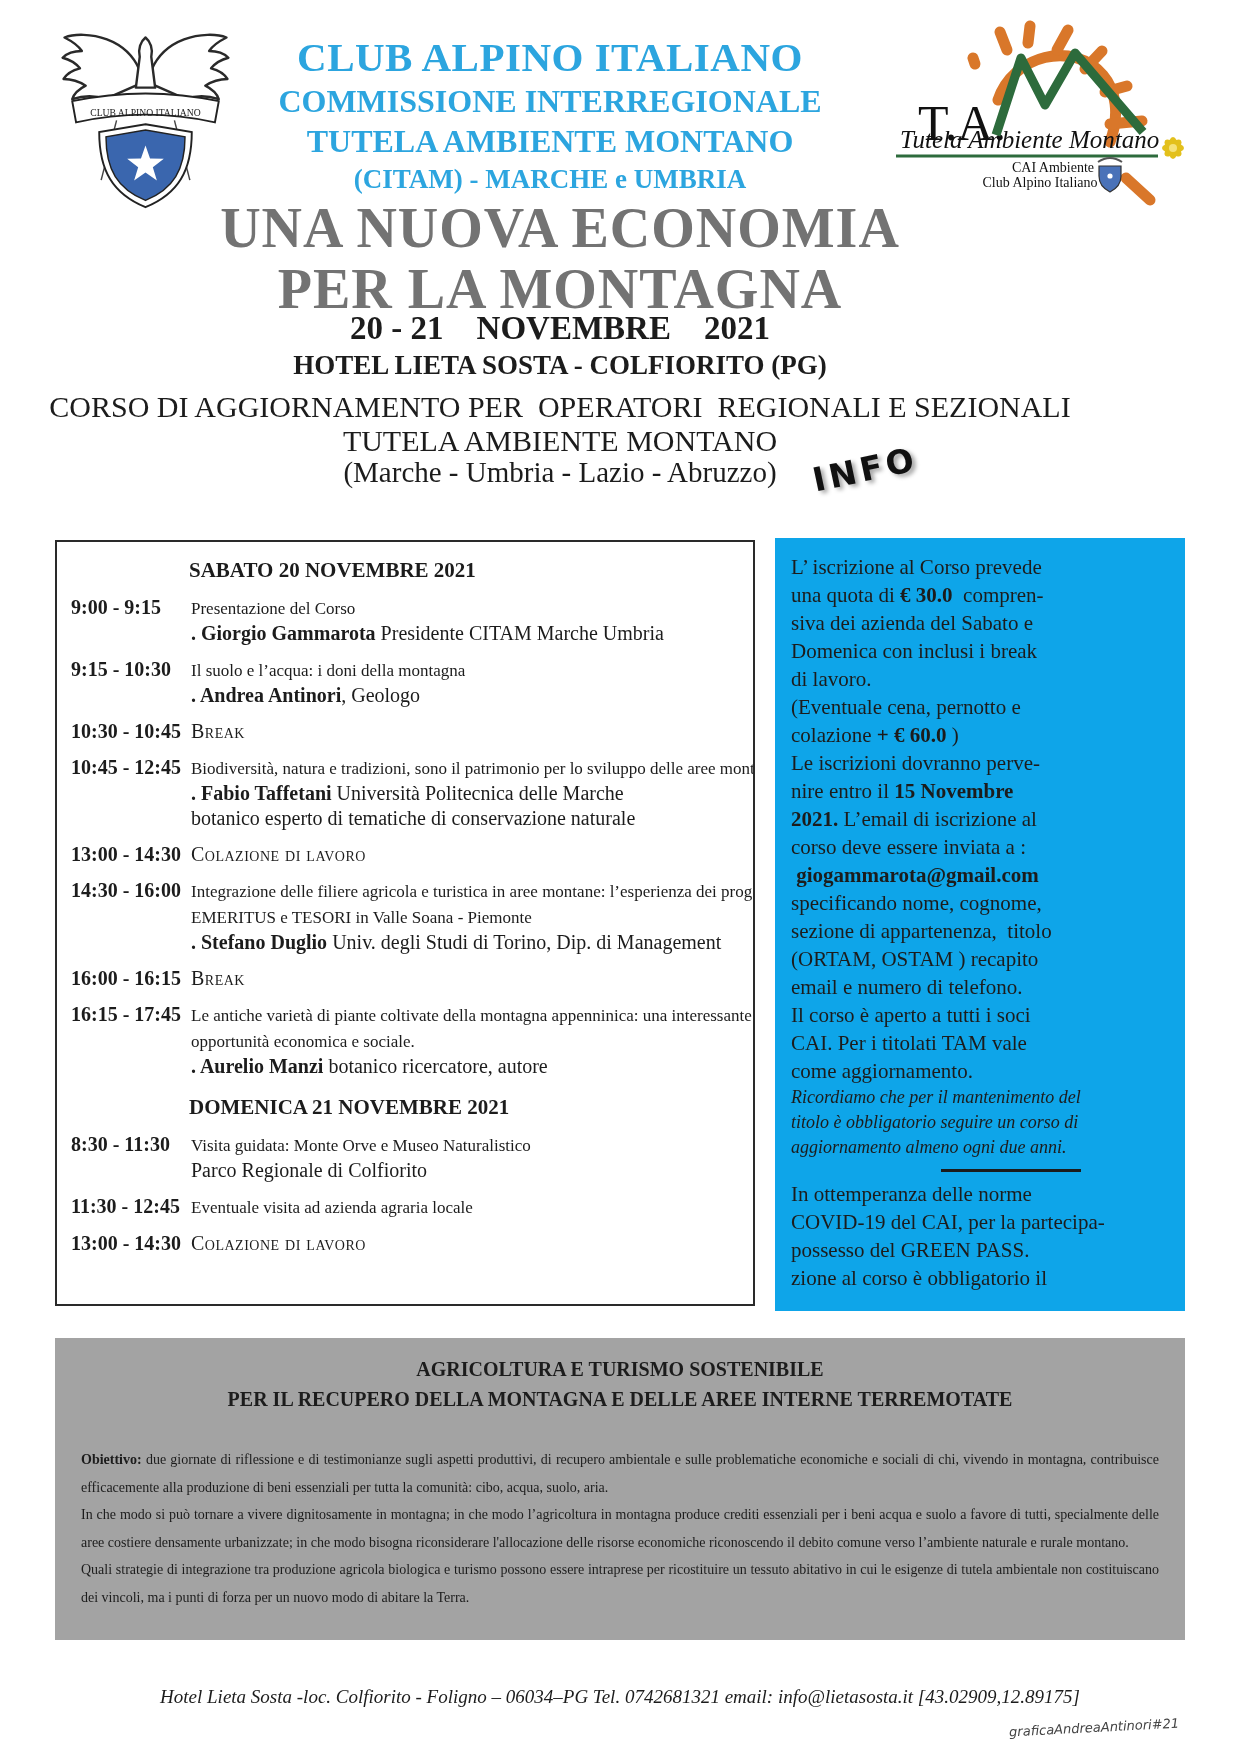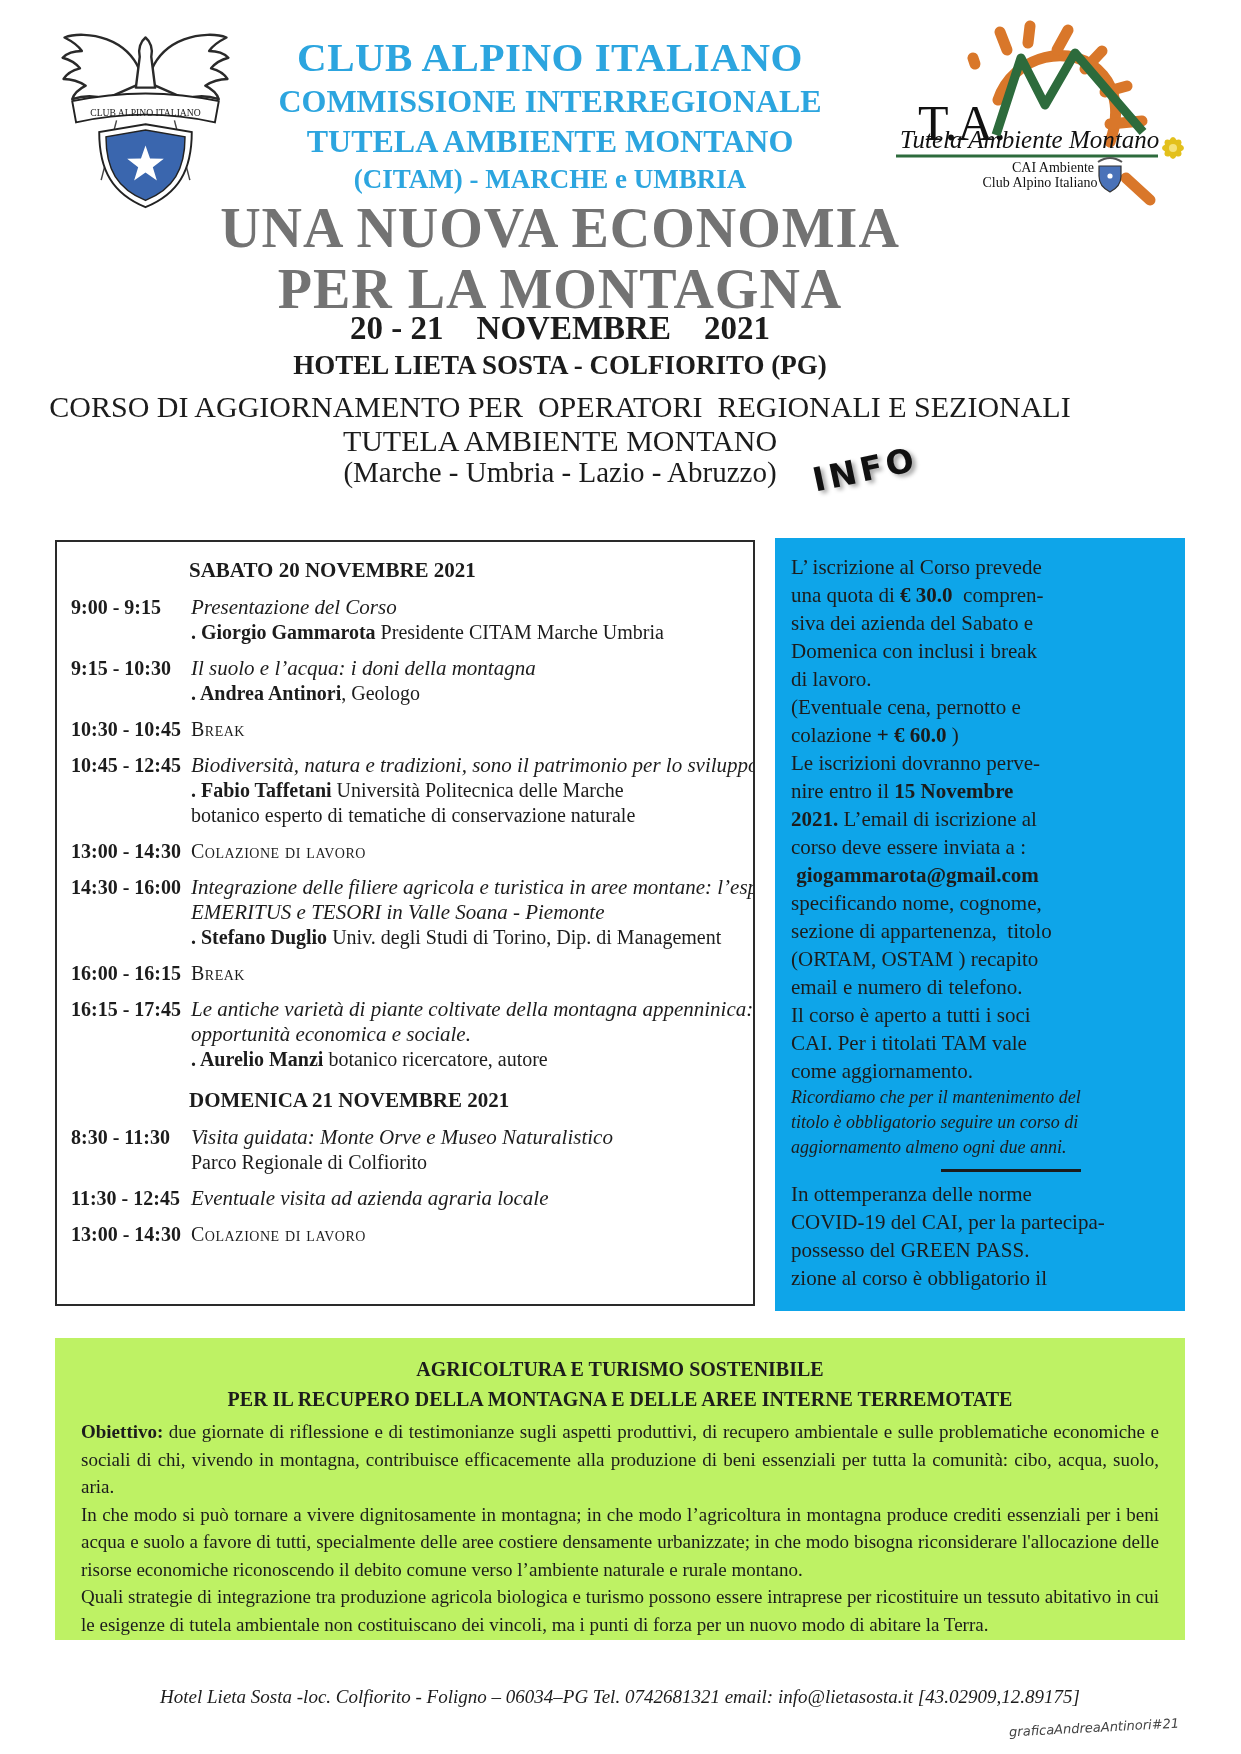--- a/index.html
+++ b/index.html
@@ -32,40 +32,40 @@
   
   .schedule-box { position:absolute; left:55px; top:540px; width:700px; height:766px;
                   border:2px solid #2a2a2a; box-sizing:border-box; background:#fff;
                   padding:16px 12px 0 10px; overflow:hidden; }
   .sched-heading { margin:0 0 12px 122px; font-weight:bold; font-size:21px; line-height:25px; }
   .sched-heading.later { margin-top:16px; }
   .sched-row  { display:flex; margin-bottom:11px; }
   .sched-time { flex:0 0 120px; width:120px; font-weight:bold; font-size:20px; line-height:25px; padding-left:4px; }
   .sched-content { flex:1; font-size:20px; line-height:25px; }
   .sched-line { white-space:nowrap; }
-  .seg-i  { font-style:italic; font-size:21px; }
+  .seg-i  { font-size:17px; }
   .seg-b  { font-weight:bold; }
   .seg-sc { font-variant:small-caps; letter-spacing:0.5px; }
 
   
   .info-label { position:absolute; left:812px; top:450px; font-family:"DejaVu Sans", sans-serif;
                 font-weight:bold; font-size:33px; letter-spacing:4px; color:#111;
                 transform:rotate(-12deg); text-shadow:3px 3px 4px rgba(0,0,0,0.35); }
   .info-box { position:absolute; left:775px; top:538px; width:410px; height:773px;
               background:#0ea5e9; box-sizing:border-box; padding:15px 12px 0 16px;
               font-size:21px; line-height:28px; overflow:hidden; }
   .info-line { white-space:pre; }
   .info-line.small { font-style:italic; font-size:18px; line-height:25px; }
   .info-divider { width:140px; border-top:3px solid #1c1c1c; margin:9px 0 8px 150px; }
 
   
   .bottom-box { position:absolute; left:55px; top:1338px; width:1130px; height:302px;
-                background:#bef264; box-sizing:border-box; padding:16px 26px; overflow:hidden; }
+                background:#a3a3a3; box-sizing:border-box; padding:16px 26px; overflow:hidden; }
   .bottom-heading { text-align:center; font-weight:bold; font-size:20px; line-height:30px; }
-  .bottom-paras { margin-top:4px; font-size:19px; line-height:27.5px; text-align:justify; }
+  .bottom-paras { margin-top:32px; font-size:14px; line-height:27.5px; text-align:justify; }
   .bottom-paras p { margin:0; }
 
   
   .footer-line { position:absolute; left:55px; top:1686px; width:1130px; text-align:center;
                  font-style:italic; font-size:19px; }
   .credit-line { position:absolute; right:62px; top:1720px; font-style:italic; font-size:13px;
                  color:#444; font-family:"DejaVu Sans", sans-serif; transform:rotate(-3deg); }
 </style>
 </head>
 <body>

